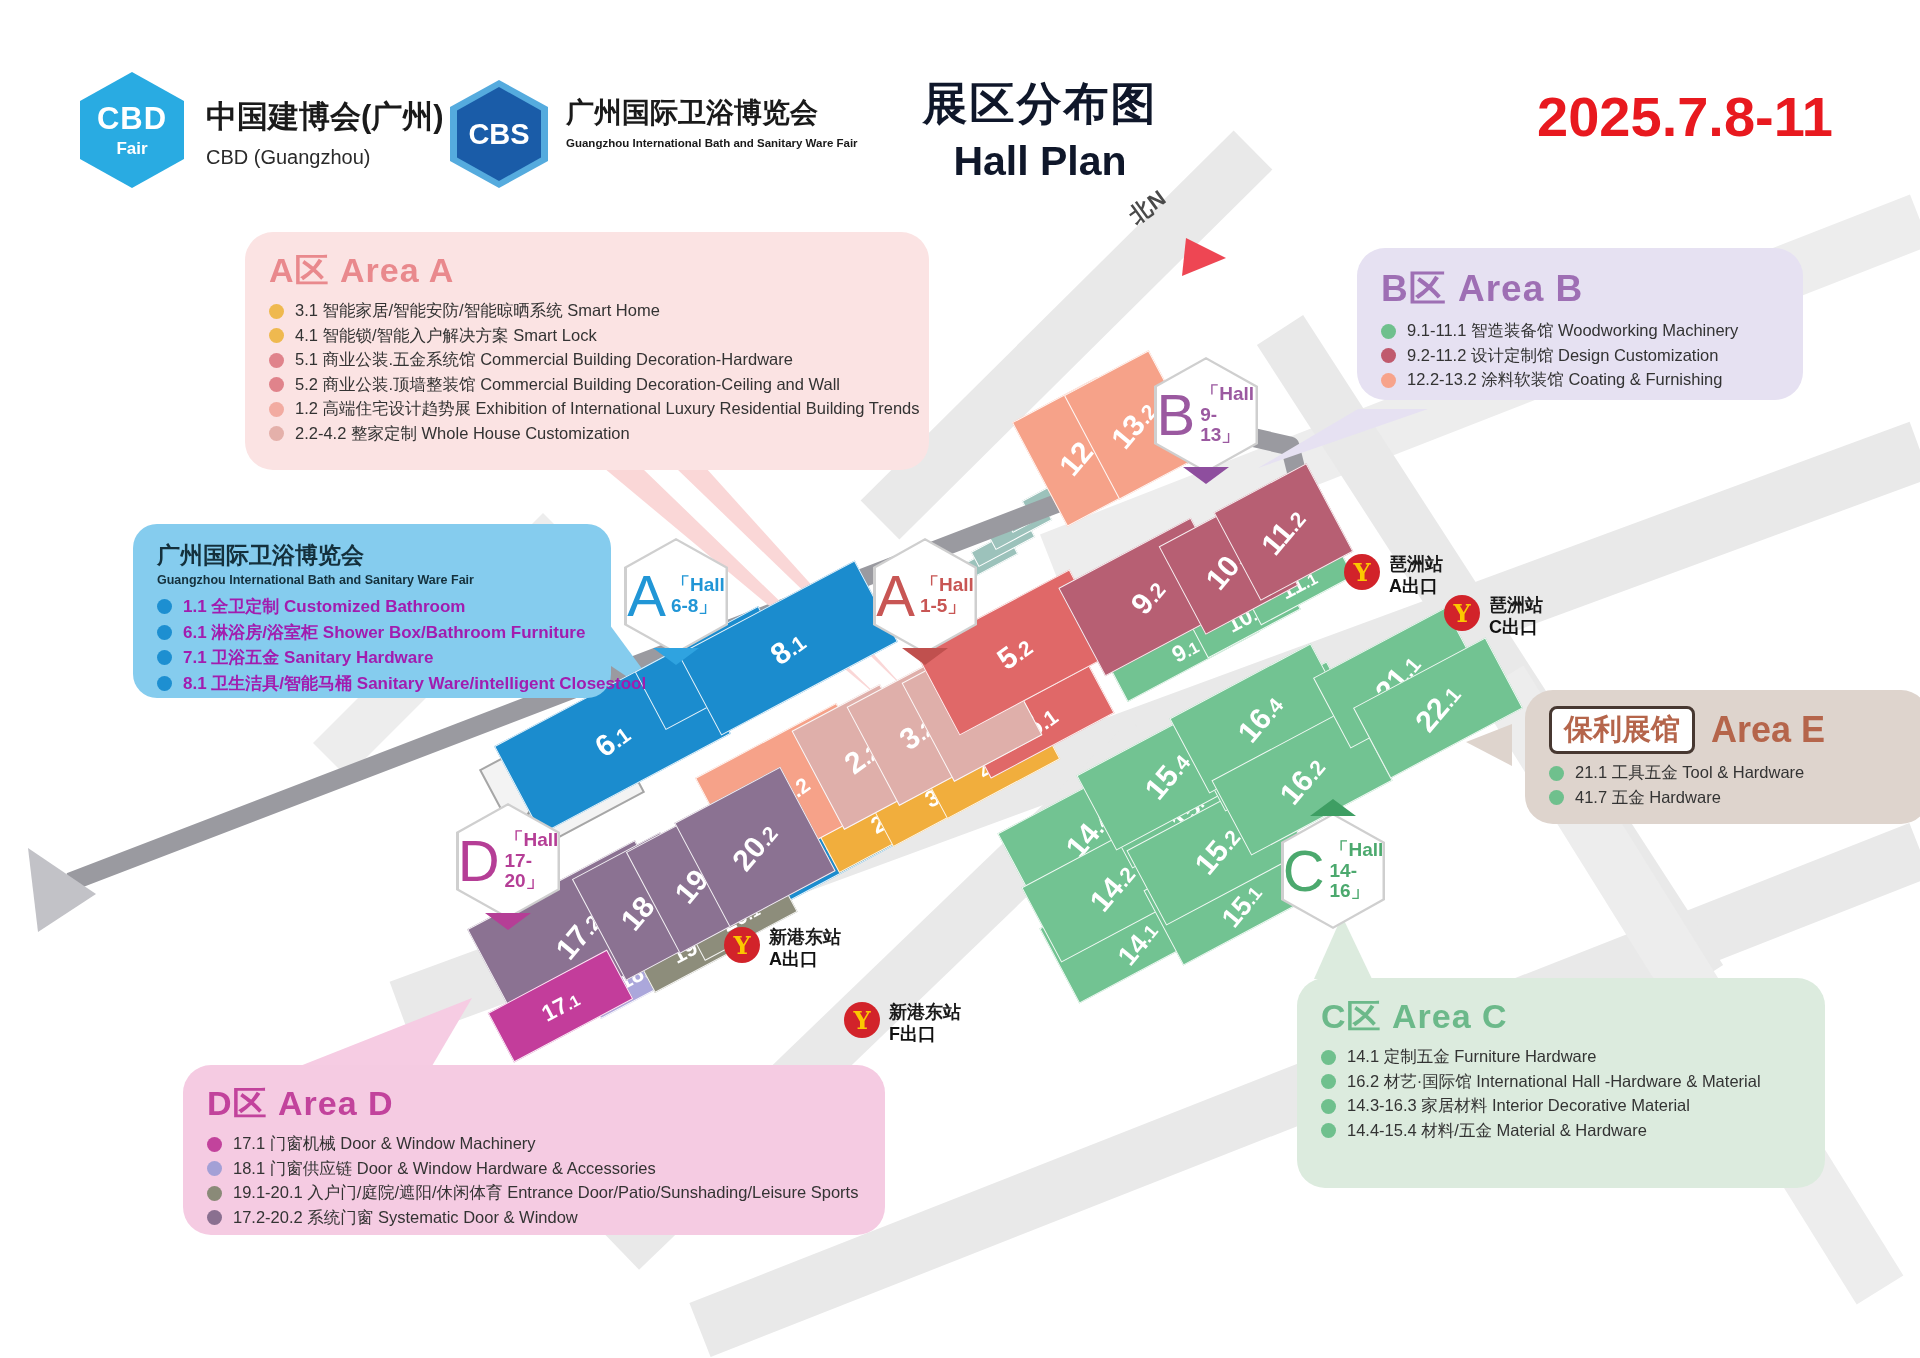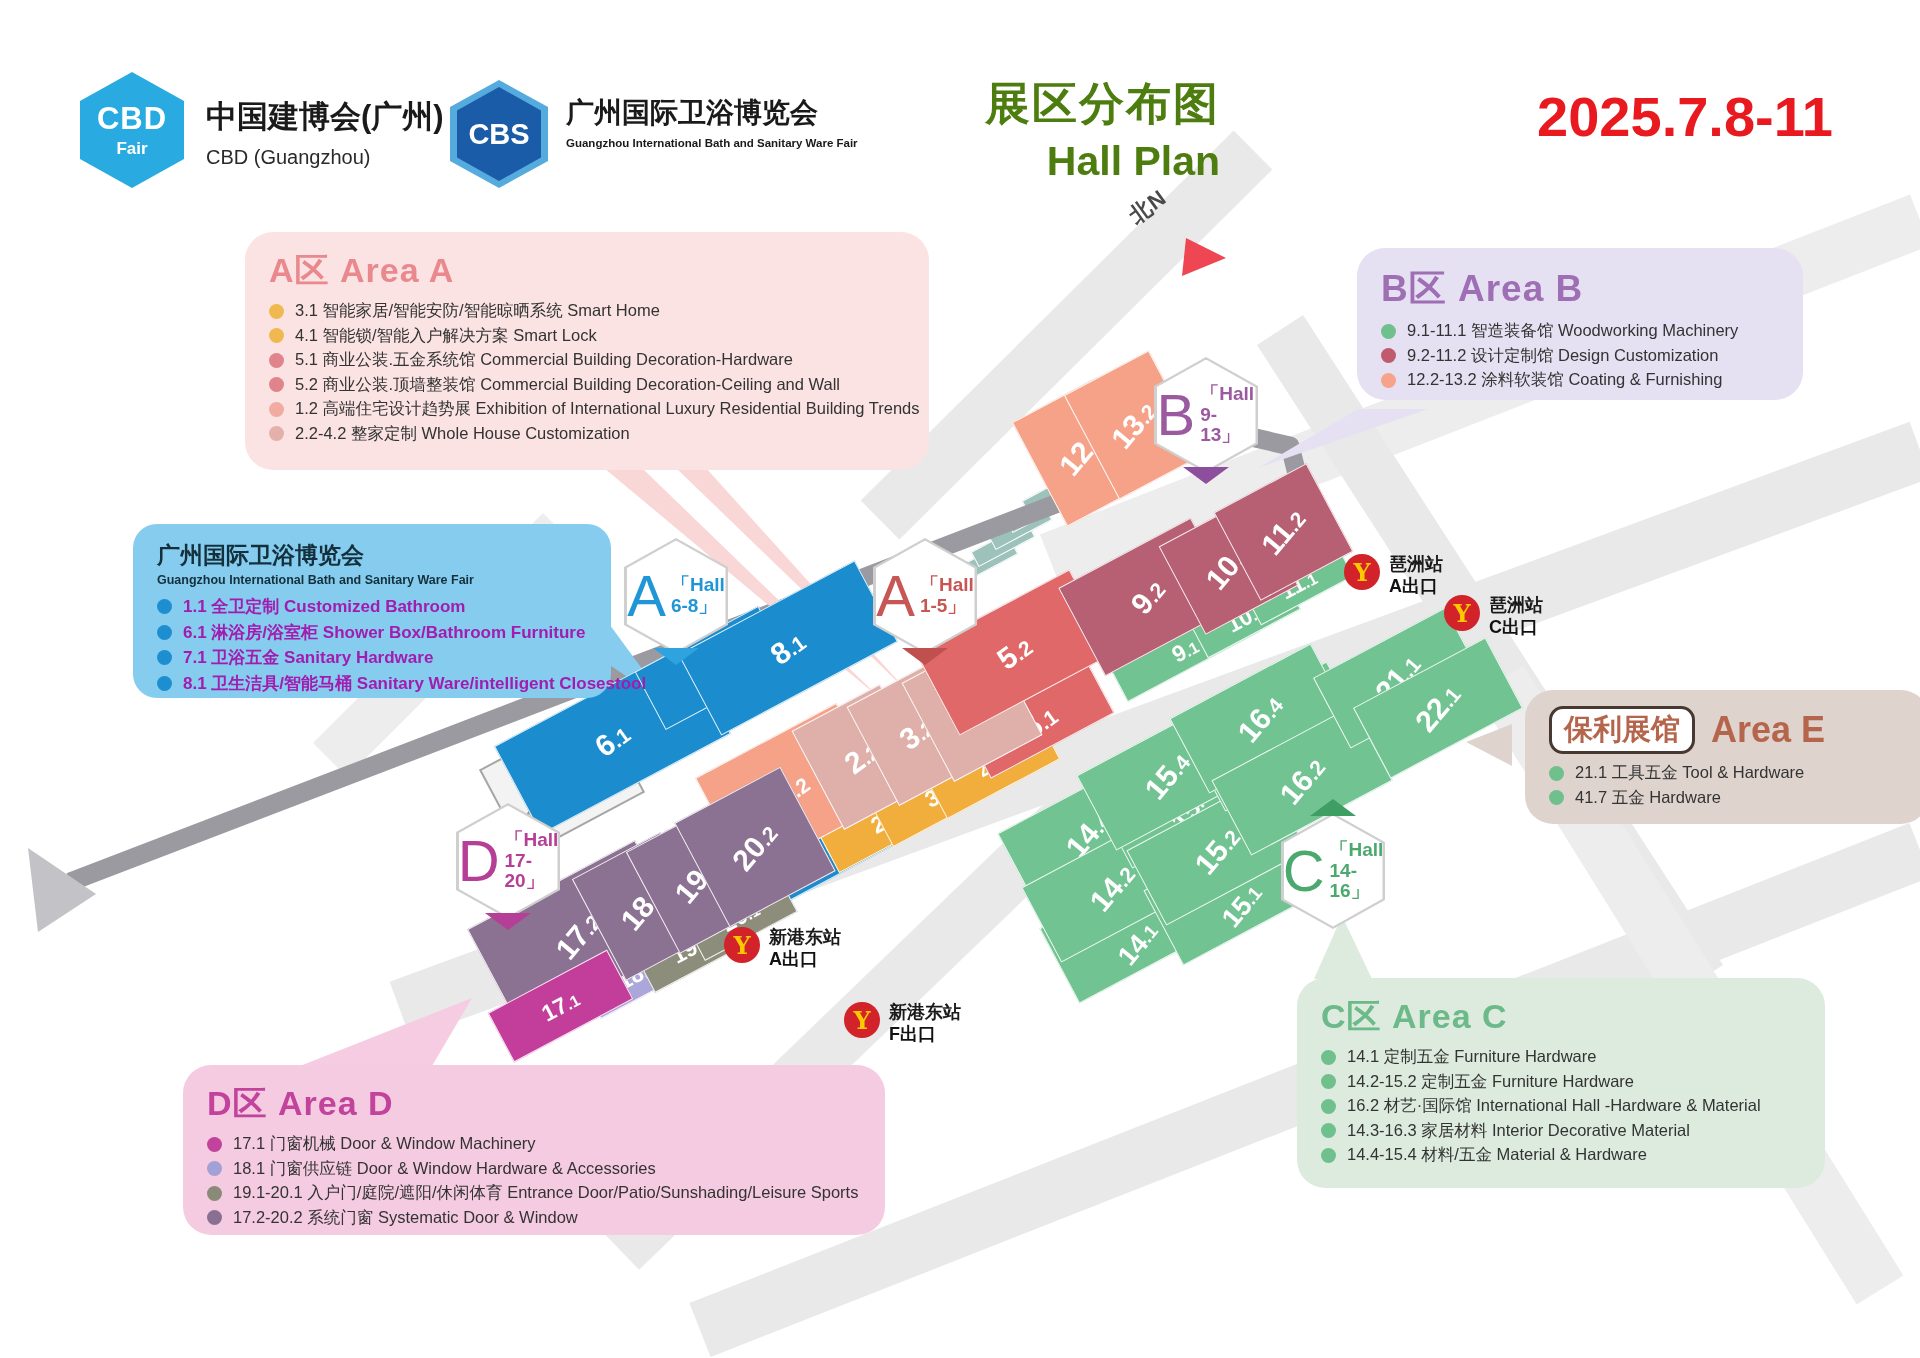--- a/index.html
+++ b/index.html
@@ -22,21 +22,21 @@
   #cbd-badge .l1{font-size:31px;font-weight:800;letter-spacing:1px;}
   #cbd-badge .l2{font-size:17px;font-weight:700;margin-top:2px;}
   #cbd-text{left:206px;top:96px;}
   .logo-title{font-size:31px;font-weight:700;color:#1a1a1a;white-space:nowrap;}
   .logo-sub{font-size:20px;color:#2a2a2a;margin-top:8px;white-space:nowrap;}
   #cbs-badge-outer{left:450px;top:80px;width:98px;height:108px;background:#55ABDE;display:flex;align-items:center;justify-content:center;clip-path:polygon(50% 0,100% 25%,100% 75%,50% 100%,0 75%,0 25%);}
   #cbs-badge-inner{width:84px;height:94px;background:#1A5CA8;clip-path:polygon(50% 0,100% 25%,100% 75%,50% 100%,0 75%,0 25%);display:flex;align-items:center;justify-content:center;color:#fff;font-size:29px;font-weight:800;}
   #cbs-text{left:566px;top:94px;}
   #cbs-text .logo-title{font-size:28px;font-weight:800;}
   #cbs-text .logo-sub{font-size:11.5px;font-weight:700;color:#1a1a1a;margin-top:5px;}
-  #main-title{left:860px;top:74px;width:360px;text-align:right;color:#4d7c0f;}
+  #main-title{left:860px;top:74px;width:360px;text-align:center;color:#0f172a;}
   #main-title .cn{font-size:45px;font-weight:800;letter-spacing:2px;}
   #main-title .en{font-size:41px;font-weight:800;margin-top:4px;}
   #date{left:1500px;top:84px;width:370px;text-align:center;font-size:56px;font-weight:800;color:#E8191F;letter-spacing:0px;white-space:nowrap;}
 
   
   .box{position:absolute;border-radius:28px;padding:16px 22px 14px 24px;box-sizing:border-box;}
   .box-title{font-size:34px;font-weight:800;margin-bottom:6px;letter-spacing:1px;}
   .li{display:flex;align-items:center;margin:2.5px 0;white-space:nowrap;}
   .dot{width:15px;height:15px;border-radius:50%;flex:0 0 15px;margin-right:11px;}
   .litext{font-size:16.5px;font-weight:500;color:#333;}
@@ -44,21 +44,21 @@
   #box-b{left:1342px;top:248px;width:446px;height:152px;background:#E6E1F2;}
   #box-b .box-title{font-size:37px;}
   #box-bath{left:118px;top:524px;width:478px;height:174px;background:#85CCEE;border-radius:24px;}
   #box-bath .bath-t1{font-size:23px;font-weight:800;color:#14303C;}
   #box-bath .bath-t2{font-size:12.5px;font-weight:800;color:#14303C;margin:2px 0 8px 0;}
   #box-bath .litext{font-size:17px;color:#a21caf;font-weight:600;}
   #box-c{left:1282px;top:978px;width:528px;height:210px;background:#DCEBDE;}
   #box-d{left:168px;top:1065px;width:702px;height:170px;background:#F5CBE2;}
   #box-e{left:1510px;top:690px;width:404px;height:134px;background:#DED4CD;}
   #box-e .etitle-row{display:flex;align-items:center;margin-bottom:8px;}
-  #box-e .pill{background:#fff;border:3px solid #473831;border-radius:14px;padding:1px 12px;font-size:29px;font-weight:800;color:#B5654B;}
+  #box-e .pill{background:#fff;border:3px solid #473831;border-radius:8px;padding:1px 12px;font-size:29px;font-weight:800;color:#B5654B;}
   #box-e .e-area{font-size:36px;font-weight:800;color:#B5654B;margin-left:16px;}
 
   
   .hall{position:absolute;transform:rotate(-28deg);border:1px solid rgba(255,255,255,.9);box-sizing:border-box;}
   .hl{position:absolute;inset:0;display:flex;align-items:center;justify-content:center;color:#fff;font-weight:700;line-height:1;}
   .hl .sfx{font-size:.7em;margin-top:.25em;}
   .m0{font-size:23px;}
   .m1{font-size:30px;transform:rotate(-8deg);}
   .m2{font-size:30px;transform:rotate(-22deg);}
   .m3{font-size:27px;transform:rotate(-22deg);top:42%;}
@@ -557,24 +557,20 @@
     </div>
     <div class="box" id="box-c">
       <div class="box-title" style="color: rgb(108, 185, 138);">C区 Area C</div>
       <div>
           <div class="li">
             <span class="dot" style="background: rgb(111, 192, 141);"></span>
             <span class="litext">14.1 定制五金 Furniture Hardware</span>
           </div>
           <div class="li">
             <span class="dot" style="background: rgb(111, 192, 141);"></span>
-            <span class="litext">14.2-15.2 定制五金 Furniture Hardware</span>
-          </div>
-          <div class="li">
-            <span class="dot" style="background: rgb(111, 192, 141);"></span>
             <span class="litext">16.2 材艺·国际馆 International Hall -Hardware &amp; Material</span>
           </div>
           <div class="li">
             <span class="dot" style="background: rgb(111, 192, 141);"></span>
             <span class="litext">14.3-16.3 家居材料 Interior Decorative Material</span>
           </div>
           <div class="li">
             <span class="dot" style="background: rgb(111, 192, 141);"></span>
             <span class="litext">14.4-15.4 材料/五金 Material &amp; Hardware</span>
           </div>

